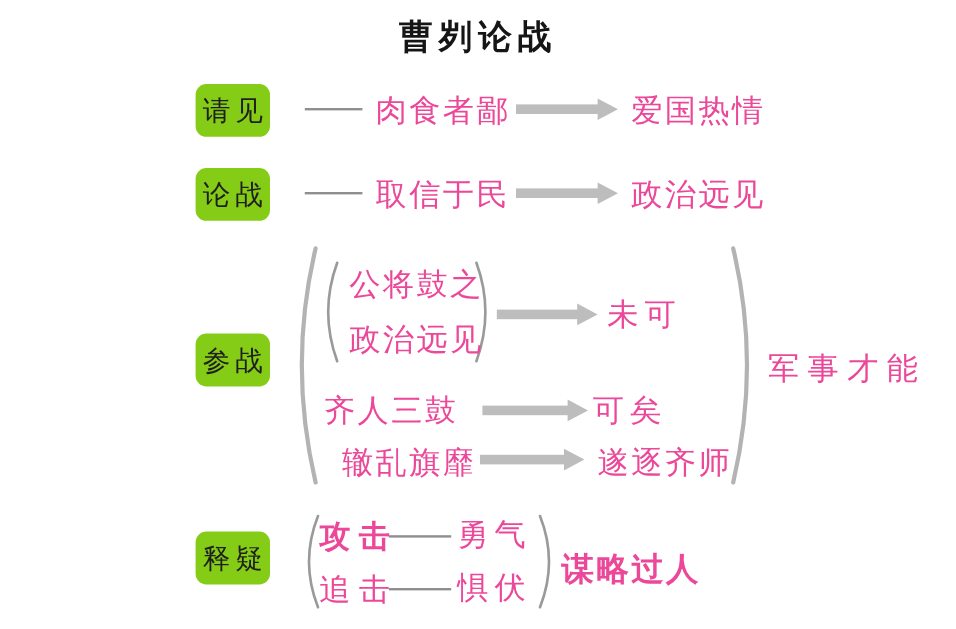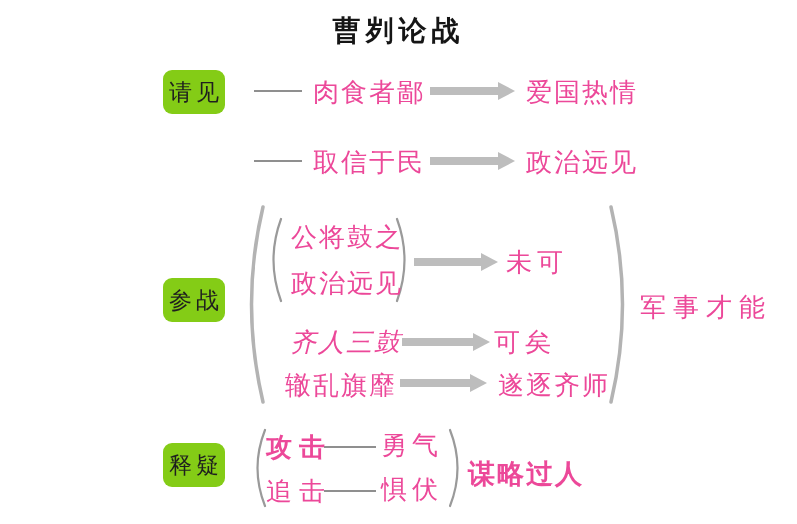--- a/index.html
+++ b/index.html
@@ -70,41 +70,44 @@
     <span>请见</span>
   </div>
   <div class="abs dash" style="left:254px;top:90px;width:48px;"></div>
   <div class="abs txt" style="left:313px;top:76px;">肉食者鄙</div>
   <div class="abs arrow" style="left:430px;top:82px;width:85px;">
     <span class="shaft"></span>
       <span class="head"></span>
   </div>
   <div class="abs txt" style="left:526px;top:76px;">爱国热情</div>
 
+  <div class="abs label-box" style="left:163px;top:140px;">
+    <span>论战</span>
+  </div>
   <div class="abs dash" style="left:254px;top:160px;width:48px;"></div>
   <div class="abs txt" style="left:313px;top:146px;">取信于民</div>
   <div class="abs arrow" style="left:430px;top:152px;width:85px;">
     <span class="shaft"></span>
       <span class="head"></span>
   </div>
   <div class="abs label-box" style="left:163px;top:278px;">
     <span>参战</span>
   </div>
 
   <div class="abs txt" style="left:526px;top:146px;">政治远见</div>
 
   <div class="abs txt" style="left:291px;top:221px;">公将鼓之</div>
   <div class="abs txt" style="left:291px;top:267px;">政治远见</div>
   <div class="abs arrow" style="left:414px;top:253px;width:84px;">
     <span class="shaft"></span>
       <span class="head"></span>
   </div>
   <div class="abs txt sp" style="left:506px;top:246px;">未可</div>
 
-  <div class="abs txt" style="left:290px;top:326px;font-style:italic;">齐人三鼓</div>
+  <div class="abs txt" style="left:270px;top:326px;">齐人三鼓</div>
   <div class="abs arrow" style="left:402px;top:333px;width:88px;">
     <span class="shaft"></span>
       <span class="head"></span>
   </div>
   <div class="abs txt sp" style="left:494px;top:326px;text-align:center;">可矣</div>
 
   <div class="abs txt" style="left:285px;top:369px;">辙乱旗靡</div>
   <div class="abs arrow" style="left:400px;top:374px;width:87px;">
     <span class="shaft"></span>
       <span class="head"></span>

